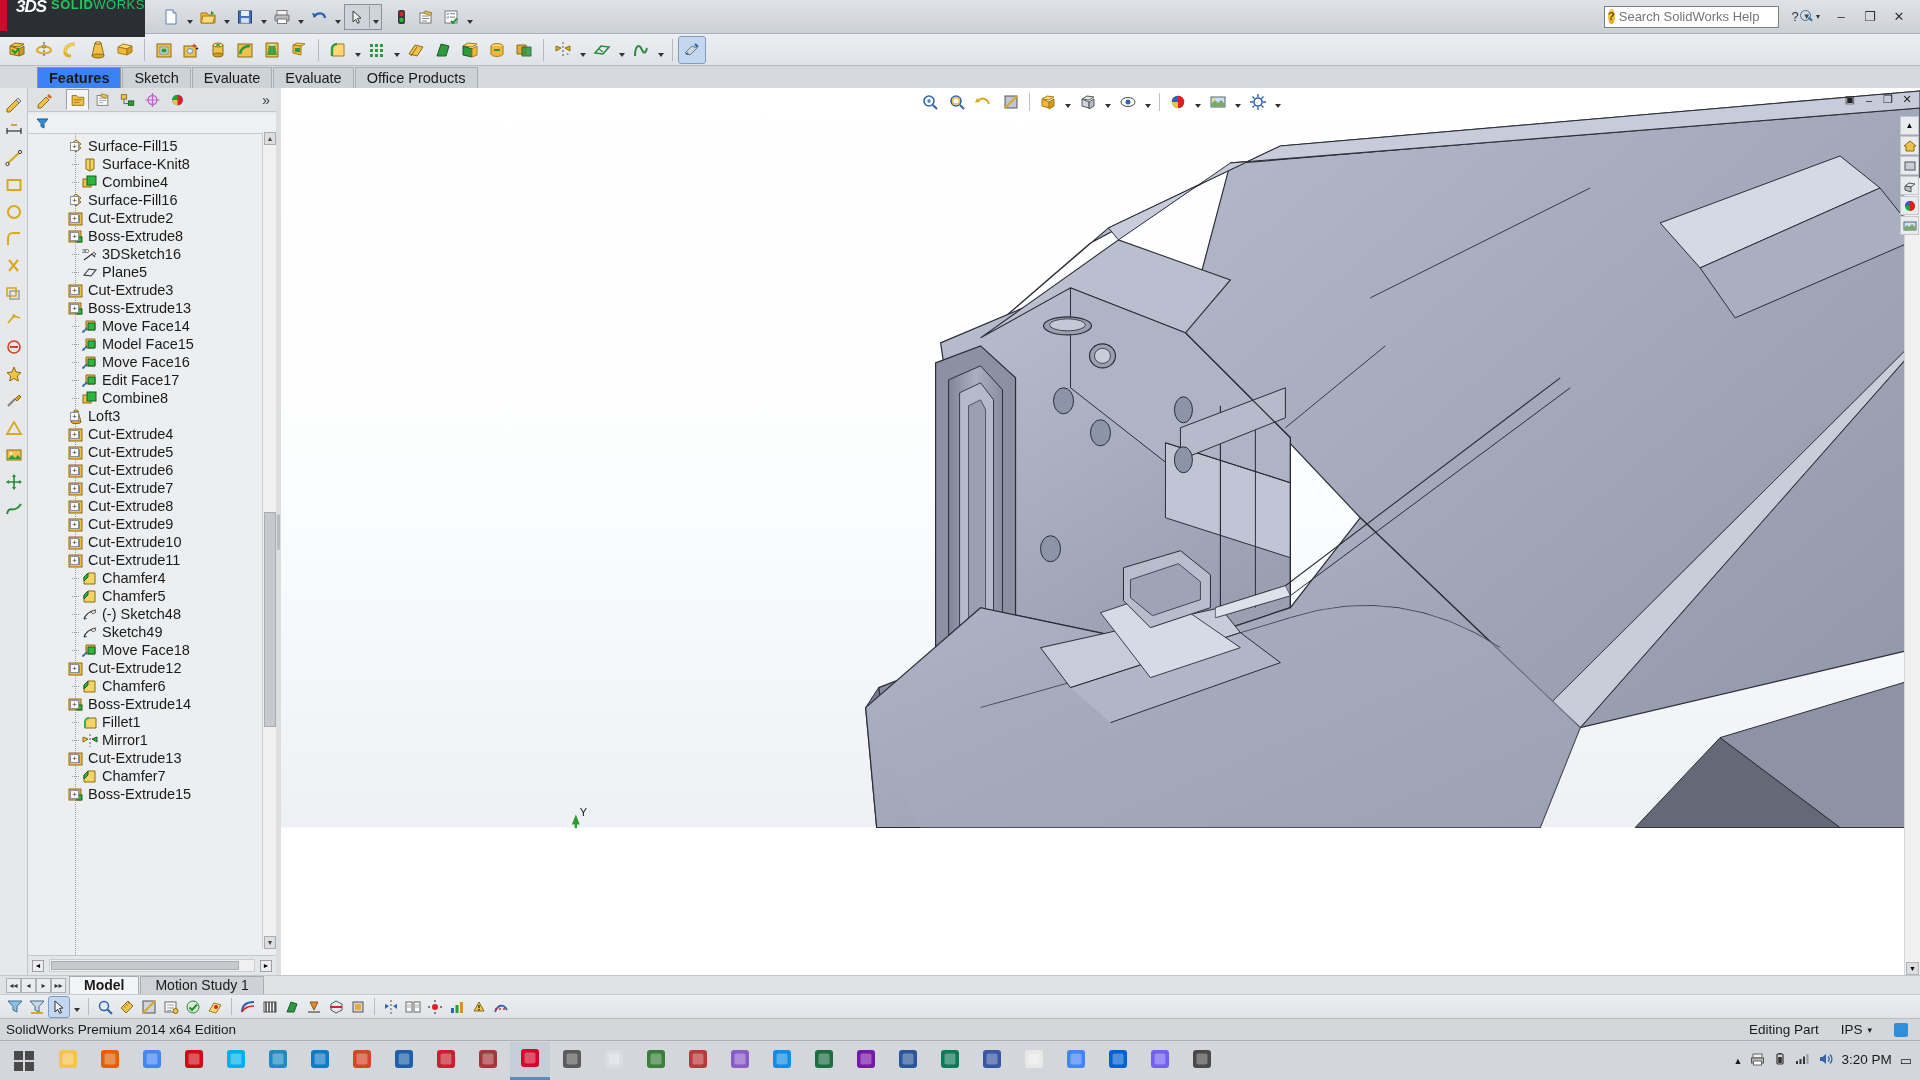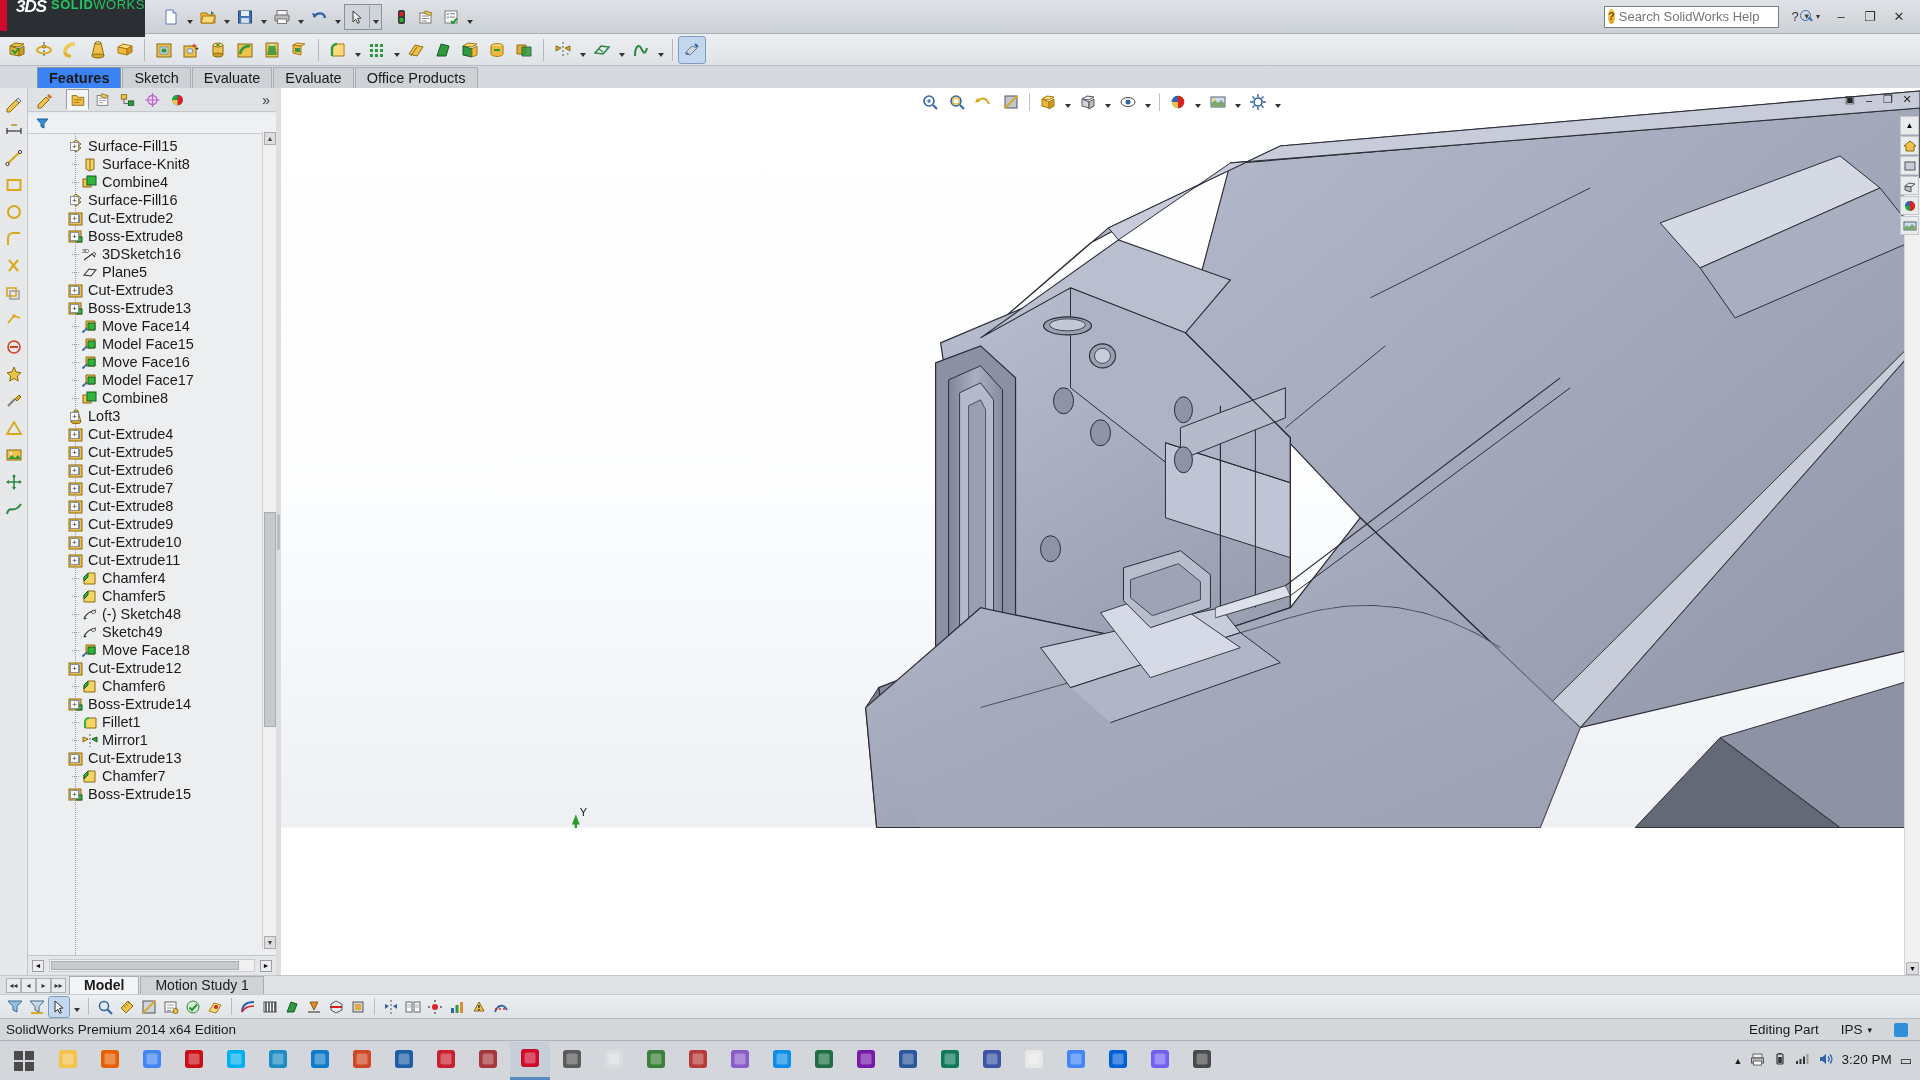--- a/index.html
+++ b/index.html
@@ -726,21 +726,21 @@
               <span class="tlabel">Move Face16</span>
             </div>
             <div class="trow ind">
               <div style="position: absolute; left: 44px; width: 7px; height: 0px; border-top: 1px dotted rgb(154, 160, 166); top: 9px;"></div>
               <span class="ico"><svg width="16" height="15" viewBox="0 0 16 15">
                   <path d="M4 2h9v9H4z" fill="#f0c14b" stroke="#8a6d10"></path>
                   <path d="M6 4h7v7H6z" fill="#2db63f" stroke="#1b5c26"></path>
                   <path d="M5 9L1 13" stroke="#2f63ad" stroke-width="1.6"></path>
                   <path d="M0 14l1-3 2 2z" fill="#2f63ad"></path>
                 </svg></span>
-              <span class="tlabel">Model Face17</span>
+              <span class="tlabel">Edit Face17</span>
             </div>
             <div class="trow ind">
               <div style="position: absolute; left: 44px; width: 7px; height: 0px; border-top: 1px dotted rgb(154, 160, 166); top: 9px;"></div>
               <span class="ico"><svg width="16" height="15" viewBox="0 0 16 15">
                   <rect x="1" y="4" width="8" height="8" fill="#f0c14b" stroke="#8a6d10"></rect>
                   <rect x="5" y="1" width="9" height="9" fill="#2db63f" stroke="#1b5c26"></rect>
                 </svg></span>
               <span class="tlabel">Combine8</span>
             </div>
             <div class="trow">

